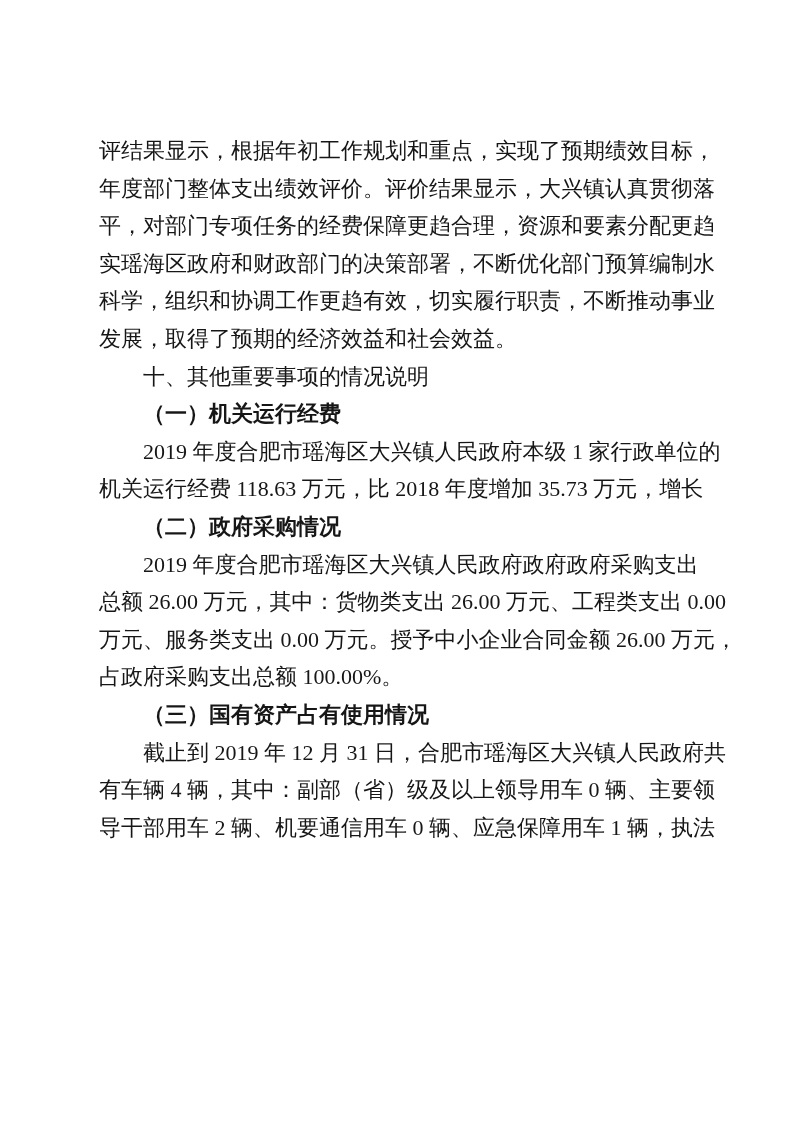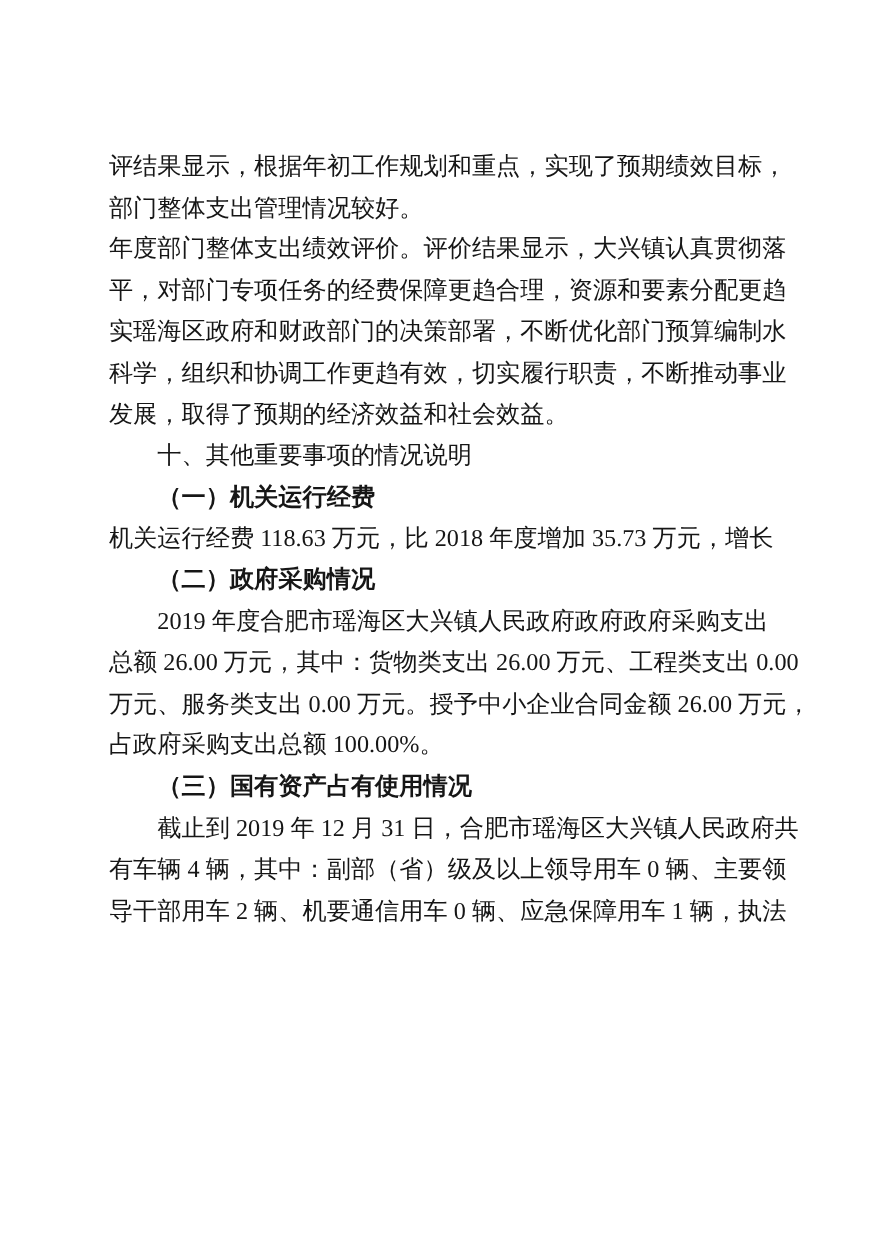--- a/index.html
+++ b/index.html
@@ -51,28 +51,28 @@
     line-height: 20px;
     color: #8b5cf6;
   }
 </style>
 </head>
 <body>
 
 <div class="page">
   <div class="content">
     <div class="line">评结果显示，根据年初工作规划和重点，实现了预期绩效目标，</div>
-    <div class="line">部门整体支出管理情况较好。</div>
     <div class="line">年度部门整体支出绩效评价。评价结果显示，大兴镇认真贯彻落</div>
     <div class="line">平，对部门专项任务的经费保障更趋合理，资源和要素分配更趋</div>
     <div class="line">实瑶海区政府和财政部门的决策部署，不断优化部门预算编制水</div>
     <div class="line">科学，组织和协调工作更趋有效，切实履行职责，不断推动事业</div>
     <div class="line">发展，取得了预期的经济效益和社会效益。</div>
     <div class="line indent h-major">十、其他重要事项的情况说明</div>
     <div class="line indent h-minor">（一）机关运行经费</div>
+    <div class="line indent">2019 年度合肥市瑶海区大兴镇人民政府本级 1 家行政单位的</div>
     <div class="line">机关运行经费 118.63 万元，比 2018 年度增加 35.73 万元，增长</div>
     <div class="line indent h-minor">（二）政府采购情况</div>
     <div class="line indent">2019 年度合肥市瑶海区大兴镇人民政府政府政府采购支出</div>
     <div class="line">总额 26.00 万元，其中：货物类支出 26.00 万元、工程类支出 0.00</div>
     <div class="line">万元、服务类支出 0.00 万元。授予中小企业合同金额 26.00 万元，</div>
     <div class="line">占政府采购支出总额 100.00%。</div>
     <div class="line indent h-minor">（三）国有资产占有使用情况</div>
     <div class="line indent">截止到 2019 年 12 月 31 日，合肥市瑶海区大兴镇人民政府共</div>
     <div class="line">有车辆 4 辆，其中：副部（省）级及以上领导用车 0 辆、主要领</div>
     <div class="line">导干部用车 2 辆、机要通信用车 0 辆、应急保障用车 1 辆，执法</div>

